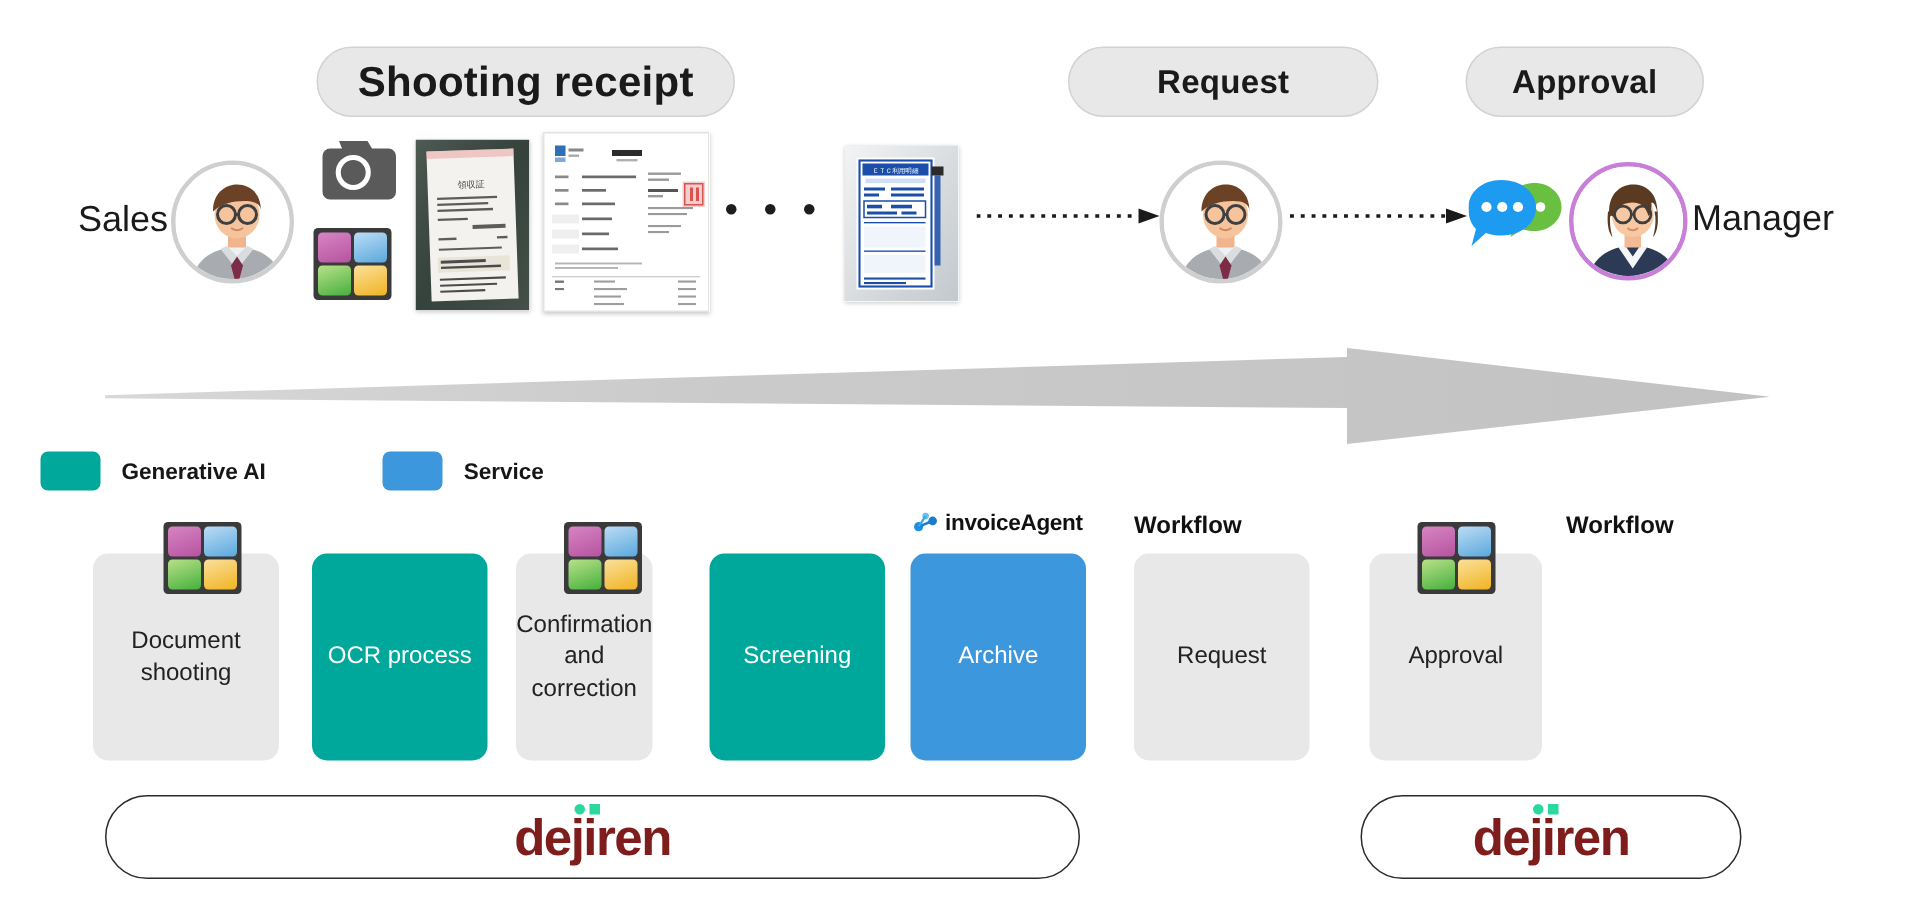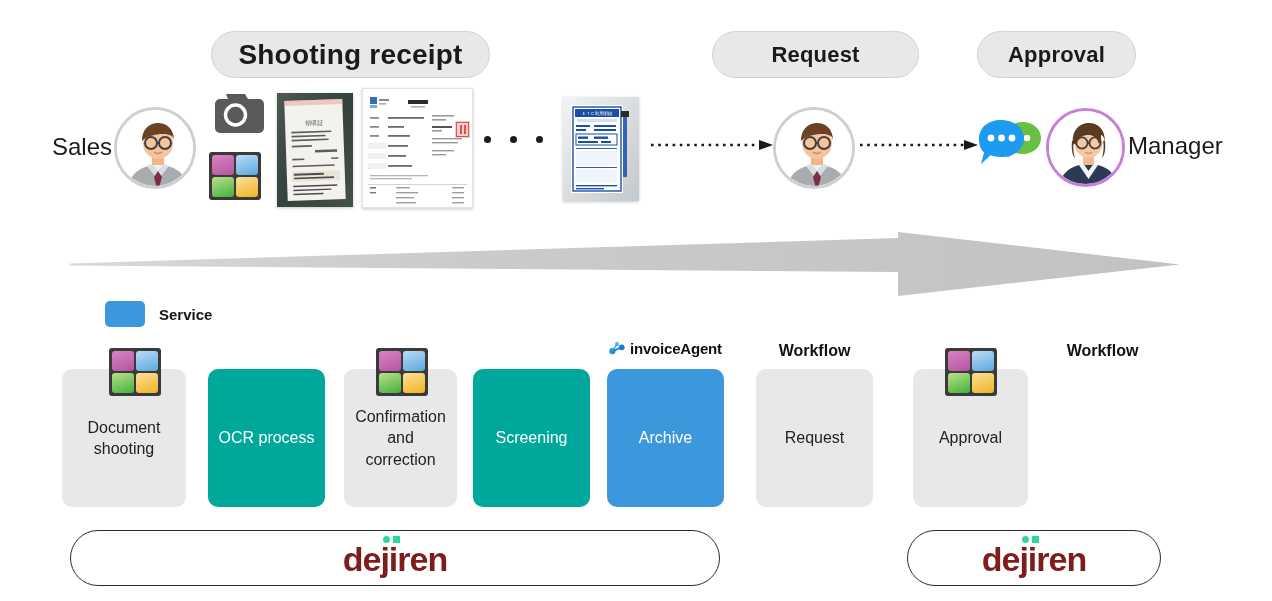--- a/index.html
+++ b/index.html
@@ -126,21 +126,20 @@
   .step.grey  { background: #e8e8e8; color: #222222; }
   .step.teal  { background: #00a79b; color: #ffffff; }
   .step.blue  { background: #3d97dd; color: #ffffff; }
 
   .step-cap {
     position: absolute;
     font-size: 16px;
     font-weight: bold;
     color: #111111;
     white-space: nowrap;
-    text-align: center;
   }
 
   
   #logo-invoiceagent {
     position: absolute; left: 609px; top: 340px;
     display: flex; align-items: center; gap: 4px;
   }
   #logo-invoiceagent .ia-text {
     font-size: 15px; font-weight: bold; color: #111111;
     letter-spacing: -.2px;
@@ -448,20 +447,24 @@
           <stop offset="0" stop-color="#d8d8d8"></stop>
           <stop offset=".35" stop-color="#cbcbcb"></stop>
           <stop offset="1" stop-color="#c2c2c2"></stop>
         </linearGradient>
       </defs>
       <path d="M0 31.5 L828 6 L828 0 L1110 32.5 L828 64 L828 40 L0 33.5 Z" fill="url(#arrg)"></path>
     </svg>
   </div>
 
   <div id="legend">
+    <div class="legend-item">
+      <span class="legend-swatch" style="background:#00a79b"></span>
+      <span class="legend-text">Generative AI</span>
+    </div>
     <div id="legend-gap"></div>
     <div class="legend-item">
       <span class="legend-swatch" style="background:#3d97dd"></span>
       <span class="legend-text">Service</span>
     </div>
   </div>
 
   <div id="steps">
 
     <div class="step grey" style="left:62px; top:36px; width:124px; height:138px;">
@@ -471,21 +474,21 @@
       <i class="c1"></i>
         <i class="c2"></i>
         <i class="c3"></i>
         <i class="c4"></i>
     </div>
 
     <div class="step teal" style="left:208px; top:36px; width:117px; height:138px;">
       <span>OCR process</span>
     </div>
 
-    <div class="step grey" style="left:344px; top:36px; width:113px; height:138px;">
+    <div class="step grey" style="left:344px; top:36px; width:91px; height:138px;">
       <span>Confirmation and correction</span>
     </div>
     <div class="appgrid" style="left:376px; top:15px; width:52px; height:48px;">
       <i class="c1"></i>
         <i class="c2"></i>
         <i class="c3"></i>
         <i class="c4"></i>
     </div>
 
     <div class="step teal" style="left:473px; top:36px; width:117px; height:138px;">

